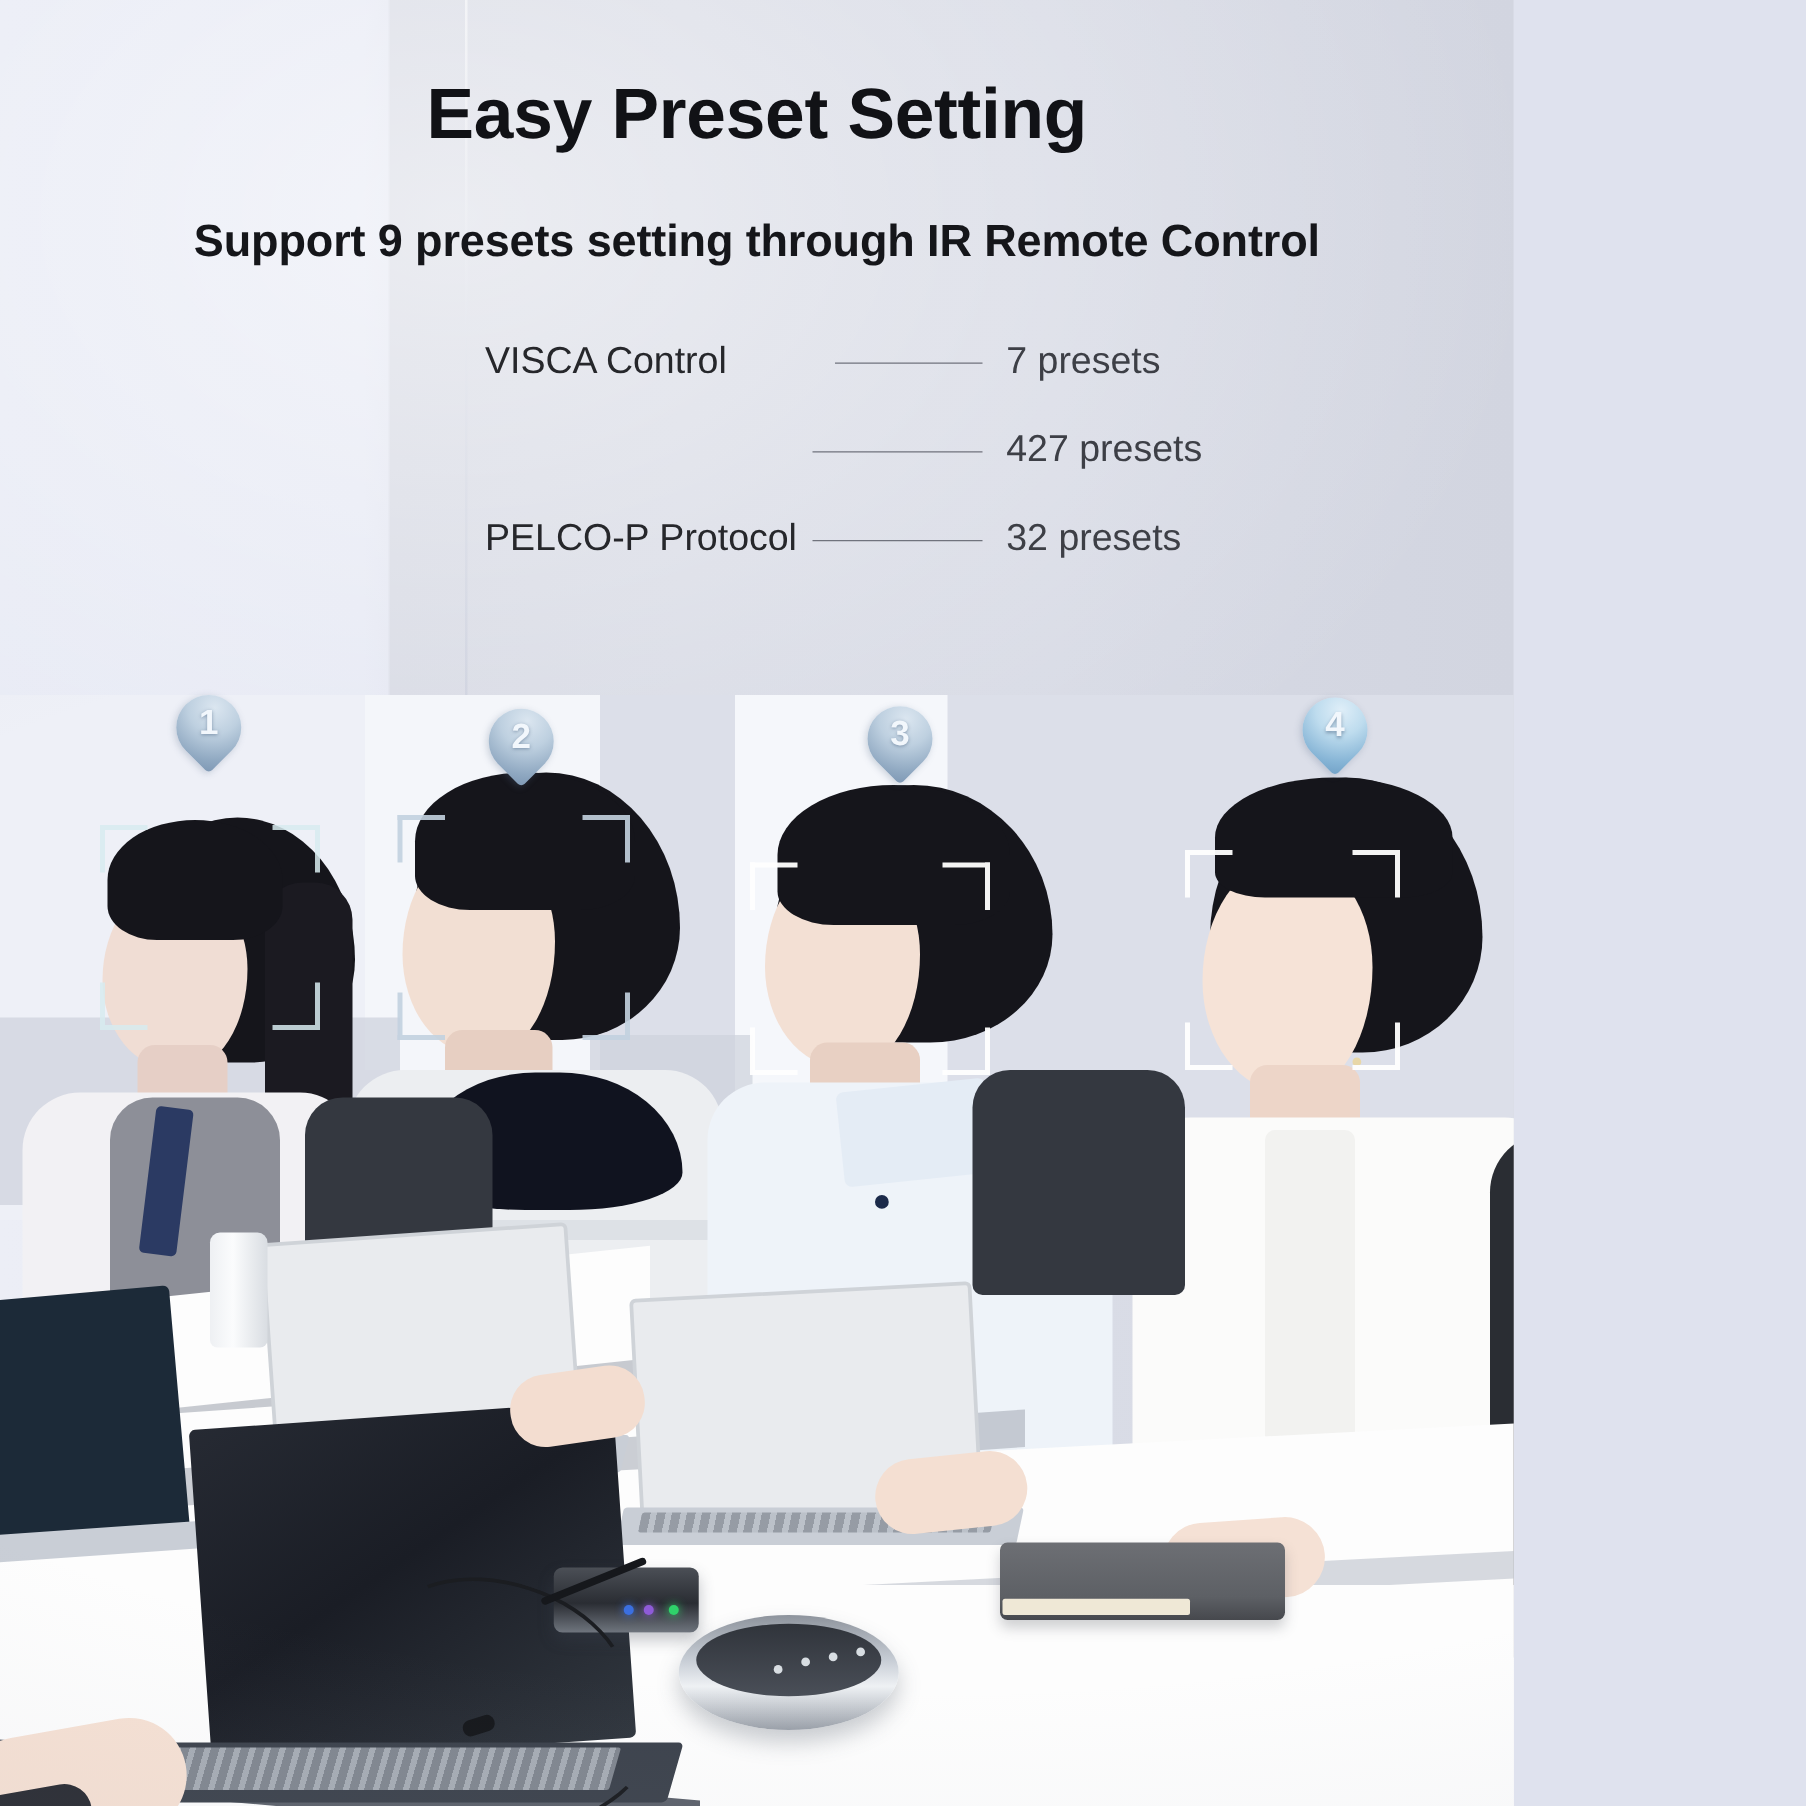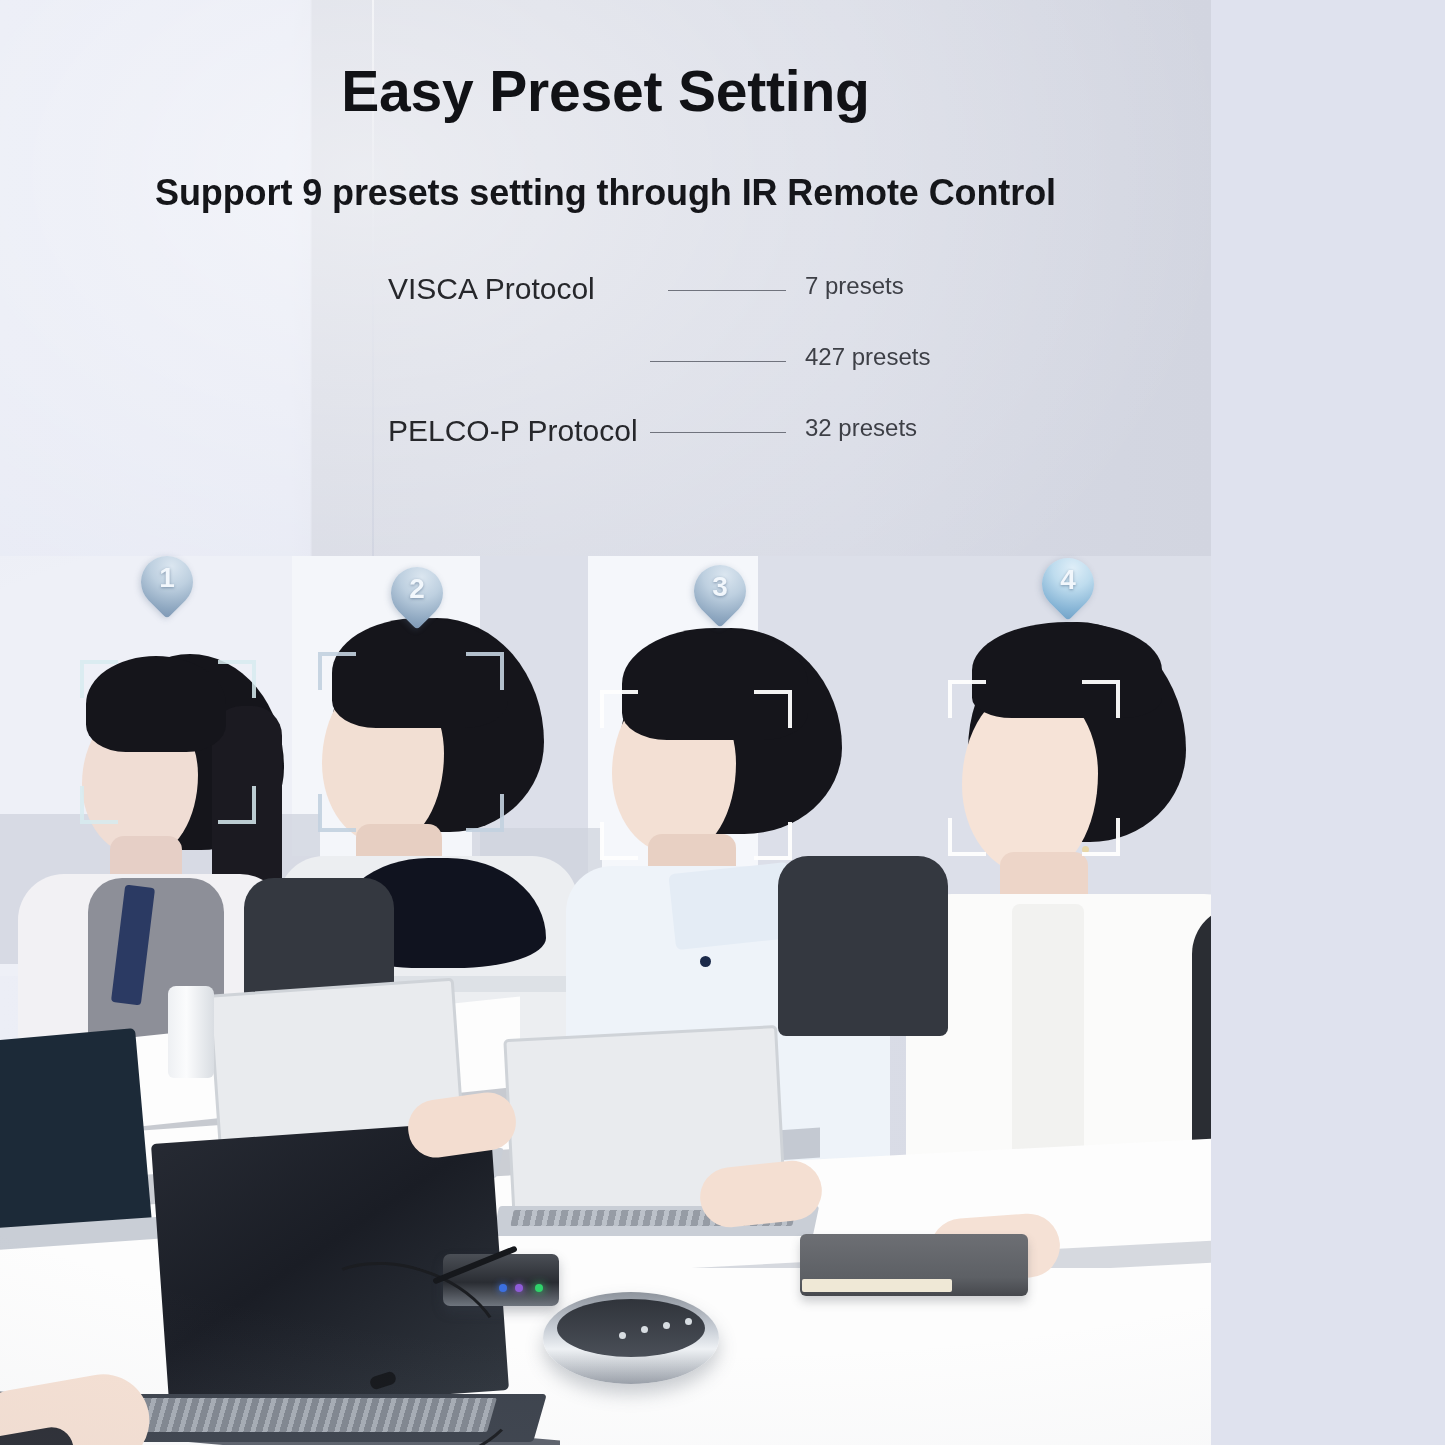--- a/index.html
+++ b/index.html
@@ -24,21 +24,21 @@
          font-size:57px;font-weight:700;color:#111216;letter-spacing:-.2px;}
   .subtitle{position:absolute;left:0;right:0;top:172px;text-align:center;
          font-size:36px;font-weight:700;color:#15161a;letter-spacing:-.1px;}
 
   
   .proto-list{position:absolute;left:388px;top:272px;width:640px;}
   .proto-row{position:relative;height:71px;}
   .proto-name{position:absolute;left:0;top:0;font-size:30px;font-weight:400;
               color:#26272b;white-space:nowrap;}
   .proto-line{position:absolute;top:18px;height:0;border-top:1.6px solid #70737d;}
-  .proto-val{position:absolute;left:417px;top:0;font-size:24px;font-weight:400;color:#3d3f46;
+  .proto-val{position:absolute;left:417px;top:0;font-size:30px;font-weight:400;color:#3d3f46;
              white-space:nowrap;}
 
   
   .photo{position:absolute;left:0;top:556px;width:1445px;height:889px;overflow:hidden;
          background:linear-gradient(90deg,#eceef6 0%,#e9ebf4 25%,#d7dae5 26%,#d9dce6 60%,#d4d7e2 100%);}
 
   
   .panel-a{position:absolute;left:0;top:0;width:372px;height:420px;background:#eef0f7;}
   .panel-b{position:absolute;left:372px;top:0;width:1073px;height:420px;background:#dcdfe9;}
   .panel-white{position:absolute;left:292px;top:0;width:188px;height:300px;background:#f4f6fa;}
@@ -126,21 +126,21 @@
   <div class="wall"></div>
   <div class="wall-soft"></div>
   <div class="seam"></div>
 
   <div class="title">Easy Preset Setting</div>
   <div class="subtitle">Support 9 presets setting through IR Remote Control</div>
 
   <div class="proto-list">
 
     <div class="proto-row">
-      <span class="proto-name">VISCA Protocol</span>
+      <span class="proto-name">VISCA Control</span>
       <span class="proto-line" style="left:280px;width:118px;"></span>
       <span class="proto-val">7 presets</span>
     </div>
 
     <div class="proto-row">
       <span class="proto-line" style="left:262px;width:136px;"></span>
       <span class="proto-val">427 presets</span>
     </div>
 
     <div class="proto-row">

